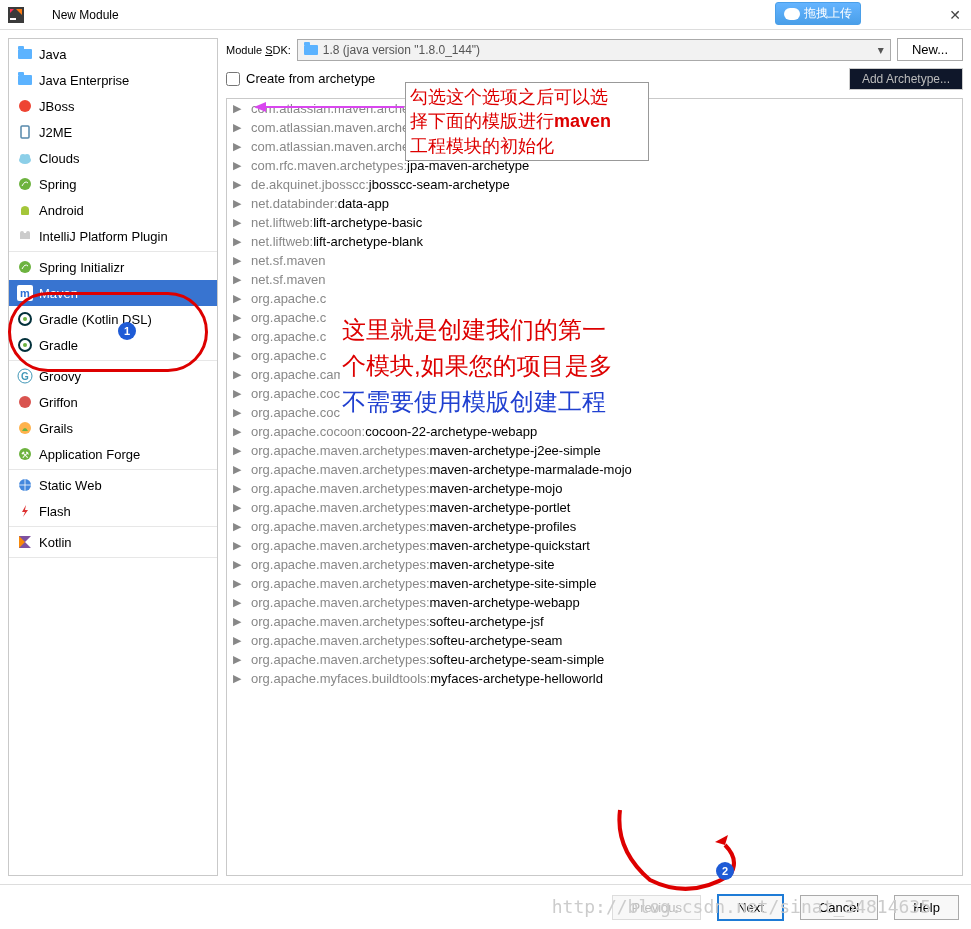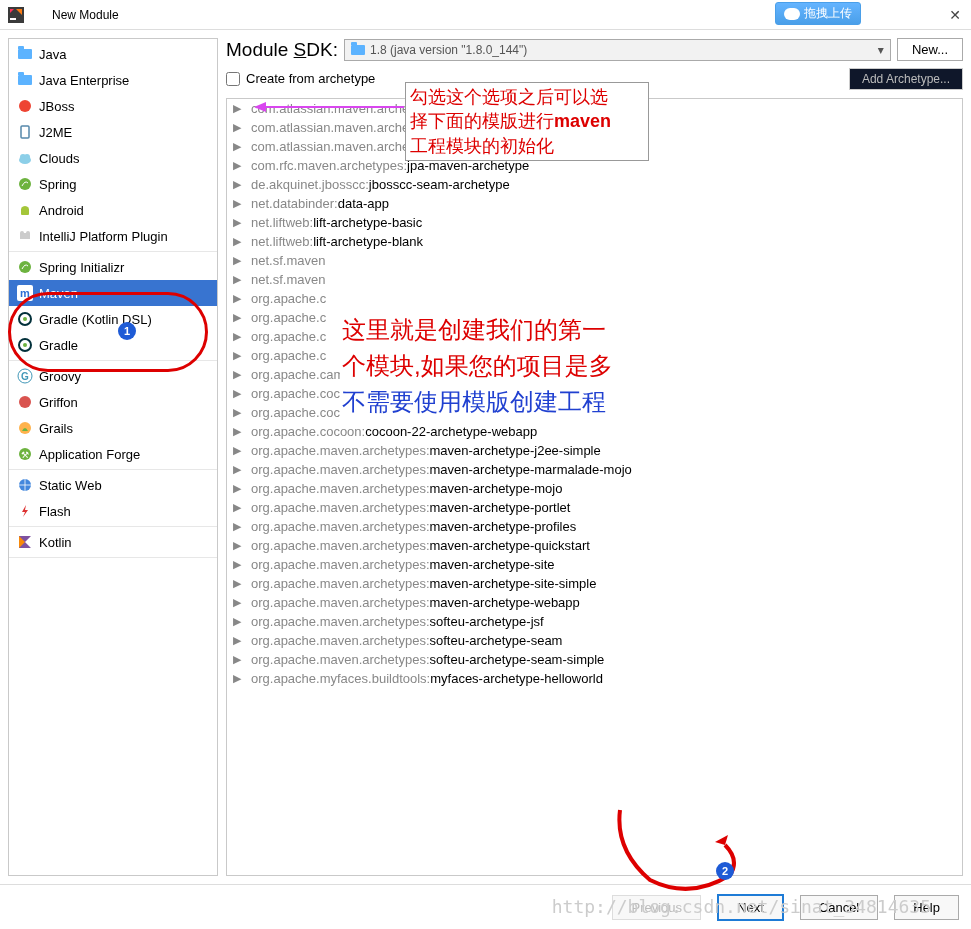--- a/index.html
+++ b/index.html
@@ -11,21 +11,21 @@
 .titlebar .upload-btn { position: absolute; right: 110px; top: 2px; background: linear-gradient(#64b4ff,#4a9fe9); border: 1px solid #4a9fe9; color: #fff; font-size: 12px; padding: 2px 8px; border-radius: 3px; display: flex; align-items: center; gap: 4px; }
 .titlebar .upload-btn .cloud { width: 16px; height: 12px; background: #fff; border-radius: 6px; position: relative; }
 .main { display: flex; position: absolute; top: 30px; left: 0; right: 0; bottom: 45px; }
 .sidebar { width: 210px; border: 1px solid #c9c9c9; margin: 8px 4px 8px 8px; overflow-y: auto; background: #fff; }
 .sb-group { border-bottom: 1px solid #e7e7e7; padding: 2px 0; }
 .sb-item { display: flex; align-items: flex-end; padding: 5px 8px; cursor: pointer; font-size: 13px; gap: 6px; }
 .sb-item.selected { background: #3874d0; color: #fff; }
 .sb-item .ic { width: 16px; height: 16px; flex-shrink: 0; display: inline-flex; align-items: center; justify-content: center; }
 .content { flex: 1; padding: 8px 8px 8px 4px; display: flex; flex-direction: column; position: relative; }
 .sdk-row { display: flex; align-items: center; gap: 6px; margin-bottom: 10px; }
-.sdk-row label { font-size: 19px; }
+.sdk-row label { font-size: 11px; }
 .sdk-row .u { text-decoration: underline; }
 .sdk-select { flex: 1; border: 1px solid #aaa; background: #f2f2f2; padding: 3px 22px 3px 6px; font-size: 12px; color: #555; position: relative; display: flex; align-items: center; gap: 5px; }
 .sdk-select::after { content: "▾"; position: absolute; right: 6px; color: #555; }
 .new-btn { border: 1px solid #aaa; background: #fff; padding: 3px 14px; font-size: 13px; }
 .chk-row { display: flex; align-items: center; gap: 6px; margin-bottom: 12px; position: relative; }
 .chk-row input[type="checkbox"] { width: 14px; height: 14px; }
 .add-arch { border: 1px solid #ccc; background: #0f172a; color: #bbb; padding: 3px 12px; font-size: 12px; position: absolute; right: 0; }
 .arch-list { flex: 1; border: 1px solid #c9c9c9; overflow-y: auto; background: #fff; position: relative; }
 .arch-row { display: flex; align-items: center; padding: 2px 6px; font-size: 13px; gap: 6px; cursor: pointer; }
 .arch-row .arrow { color: #888; font-size: 11px; width: 12px; }

